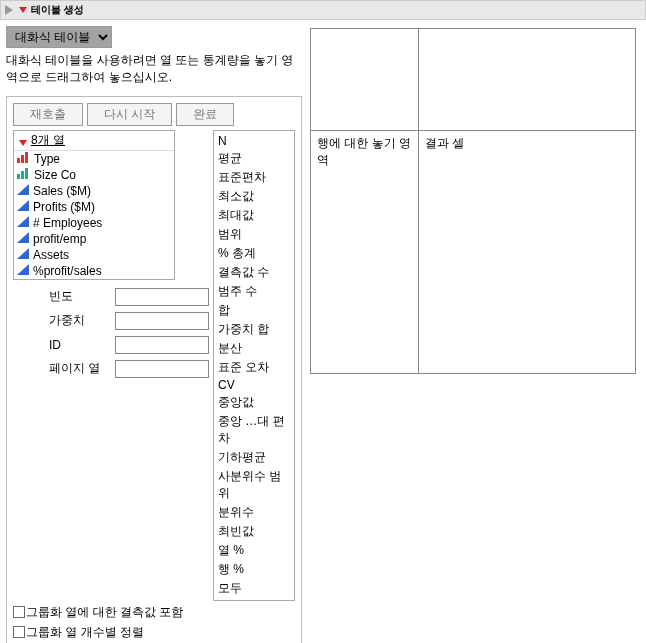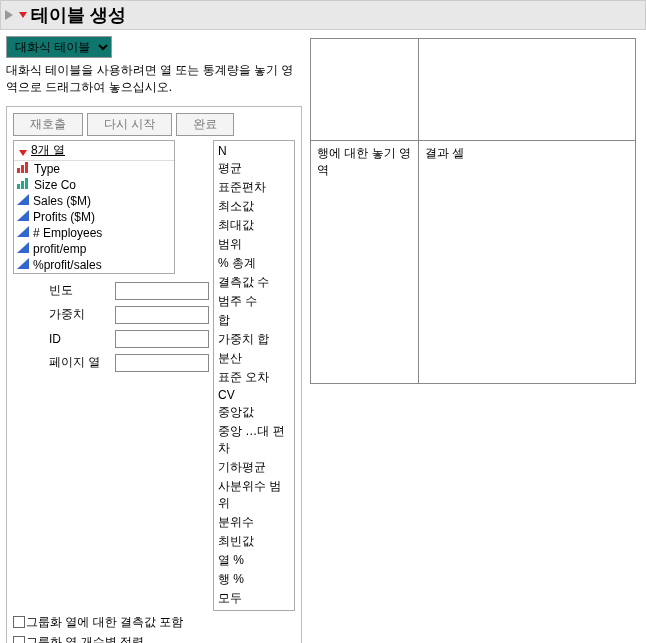--- a/index.html
+++ b/index.html
@@ -1,23 +1,23 @@
 <!DOCTYPE html>
 <html><head>
 <meta charset="utf-8">
 <style>
 * { box-sizing: border-box; margin: 0; padding: 0; font-family: "Malgun Gothic", "Segoe UI", sans-serif; font-size: 12px; }
 body { background: #fff; width: 646px; height: 643px; overflow: hidden; }
 .header { display: flex; align-items: center; background: #e8e8e8; border: 1px solid #ccc; padding: 2px 4px; }
 .header svg { margin-right: 2px; }
-.header-title { font-weight: bold; font-size: 18px; }
+.header-title { font-weight: bold; font-size: 10px; }
 .body-row { display: flex; padding: 6px; gap: 8px; align-items: flex-start; }
 .left-panel { width: 296px; }
 .select-outer { margin-bottom: 4px; }
-select { border: 1px solid #999; padding: 2px 4px; background: #0f766e; }
+select { border: 1px solid #999; padding: 2px 4px; background: #a3a3a3; }
 .instruction { margin: 2px 0 10px 0; line-height: 1.4; }
 .sub-panel { border: 1px solid #bbb; padding: 6px; }
 .btn-row { display: flex; gap: 4px; margin-bottom: 4px; }
 button { border: 1px solid #999; background: #f4f4f4; padding: 2px 16px; color: #777; }
 button.enabled { color: #000; }
 .flex-row { display: flex; gap: 4px; align-items: flex-start; }
 .col-box { border: 1px solid #aaa; width: 162px; }
 .col-header { display: flex; align-items: flex-end; background: #fff; border-bottom: 1px solid #ddd; padding: 1px 3px; gap: 2px; text-decoration: underline; }
 .col-item { display: flex; align-items: flex-start; padding: 1px 3px; gap: 4px; }
 .stat-box { border: 1px solid #aaa; width: 92px; padding: 2px 4px; }
@@ -134,20 +134,28 @@
                     </svg>
                   </span>
                   <span>profit/emp</span>
                 </div>
                 <div class="col-item">
                   <span class="icon-small">
                     <svg width="12" height="11">
                       <polygon points="0,11 12,11 12,0" fill="#36c"></polygon>
                     </svg>
                   </span>
+                  <span>Assets</span>
+                </div>
+                <div class="col-item">
+                  <span class="icon-small">
+                    <svg width="12" height="11">
+                      <polygon points="0,11 12,11 12,0" fill="#36c"></polygon>
+                    </svg>
+                  </span>
                   <span>%profit/sales</span>
                 </div>
               </div>
           </div>
 
           <div class="field-grid">
             <div class="field-row">
               <span class="field-label">빈도</span>
               <input class="field-input" value="" style="">
             </div>

